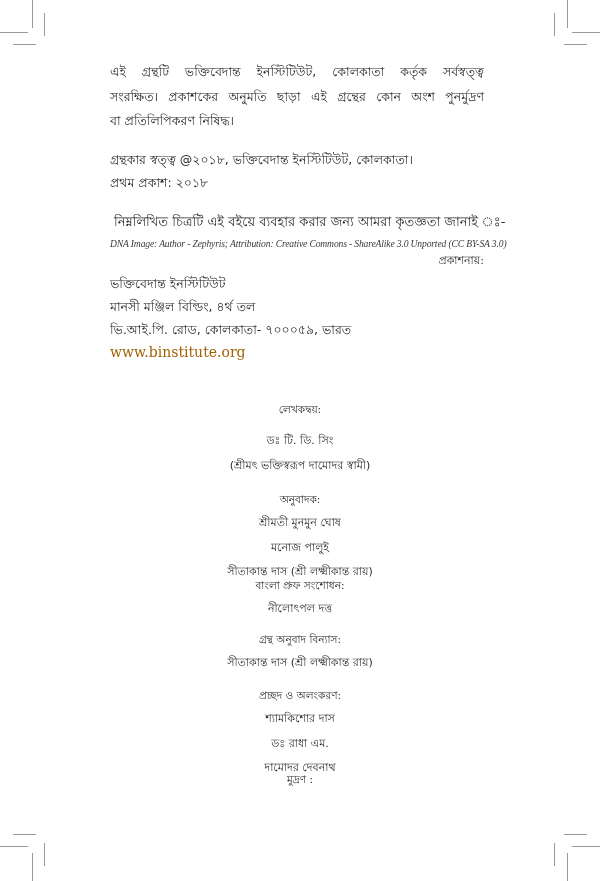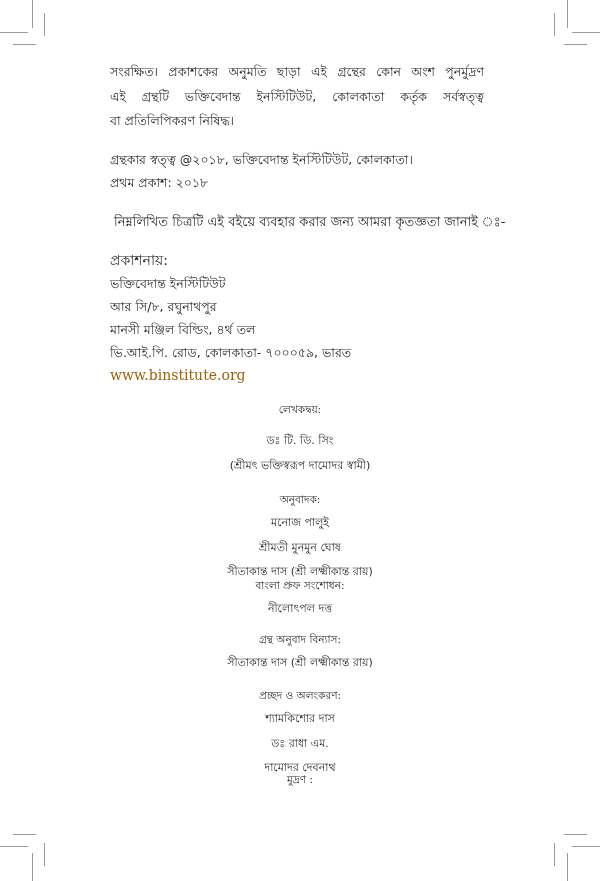--- a/index.html
+++ b/index.html
@@ -48,54 +48,54 @@
   <div class="mark v" style="left:44px;top:843px;height:23px;"></div>
   <div class="mark v" style="left:32px;top:853px;height:28px;"></div>
 
   <div class="mark h" style="left:564px;top:834px;width:23px;"></div>
   <div class="mark h" style="left:572px;top:846px;width:28px;"></div>
   <div class="mark v" style="left:554px;top:843px;height:23px;"></div>
   <div class="mark v" style="left:567px;top:853px;height:28px;"></div>
 </div>
 
 <div class="col" style="top:60px;">
+  <p class="para">এই গ্রন্থটি ভক্তিবেদান্ত ইনস্টিটিউট, কোলকাতা কর্তৃক সর্বস্বত্ত্ব</p>
   <p class="para">সংরক্ষিত। প্রকাশকের অনুমতি ছাড়া এই গ্রন্থের কোন অংশ পুনর্মুদ্রণ</p>
-  <p class="para">এই গ্রন্থটি ভক্তিবেদান্ত ইনস্টিটিউট, কোলকাতা কর্তৃক সর্বস্বত্ত্ব</p>
   <p class="para para-last">বা প্রতিলিপিকরণ নিষিদ্ধ।</p>
 </div>
 
 <div class="col" style="top:148px;">
   <p class="line">গ্রন্থকার স্বত্ত্ব @২০১৮, ভক্তিবেদান্ত ইনস্টিটিউট, কোলকাতা।</p>
   <p class="line">প্রথম প্রকাশ: ২০১৮</p>
 </div>
 
 <div class="col" style="top:208px;width:400px;">
   <p class="thanks">নিম্নলিখিত চিত্রটি এই বইয়ে ব্যবহার করার জন্য আমরা কৃতজ্ঞতা জানাই ঃ-</p>
+  <div class="dna">DNA Image: Author - Zephyris; Attribution: Creative Commons - ShareAlike 3.0 Unported (CC BY-SA 3.0)</div>
 </div>
 
 <div class="col" style="top:249px;">
-  <p class="line" style="font-size:14px;">প্রকাশনায়:</p>
+  <p class="line" style="font-size:11px;text-align:right;">প্রকাশনায়:</p>
   <p class="line">ভক্তিবেদান্ত ইনস্টিটিউট</p>
-  <p class="line">আর সি/৮, রঘুনাথপুর</p>
   <p class="line">মানসী মঞ্জিল বিল্ডিং, ৪র্থ তল</p>
   <p class="line">ভি.আই.পি. রোড, কোলকাতা- ৭০০০৫৯, ভারত</p>
   <div class="web">www.binstitute.org</div>
 </div>
 
 <div class="center-block" style="top:400px;">
   <p class="c-head">লেখকদ্বয়:</p>
   <div style="height:8px;"></div>
   <p class="c-name">ডঃ টি. ডি. সিং</p>
   <p class="c-name">(শ্রীমৎ ভক্তিস্বরূপ দামোদর স্বামী)</p>
 </div>
 
 <div class="center-block" style="top:490px;">
   <p class="c-head">অনুবাদক:</p>
+  <p class="c-name">শ্রীমতী মুনমুন ঘোষ</p>
   <p class="c-name">মনোজ পালুই</p>
-  <p class="c-name">শ্রীমতী মুনমুন ঘোষ</p>
   <p class="c-name">সীতাকান্ত দাস (শ্রী লক্ষ্মীকান্ত রায়)</p>
 </div>
 
 <div class="center-block" style="top:576px;">
   <p class="c-head">বাংলা প্রুফ সংশোধন:</p>
   <p class="c-name">নীলোৎপল দত্ত</p>
 </div>
 
 <div class="center-block" style="top:630px;">
   <p class="c-head">গ্রন্থ অনুবাদ বিন্যাস:</p>

